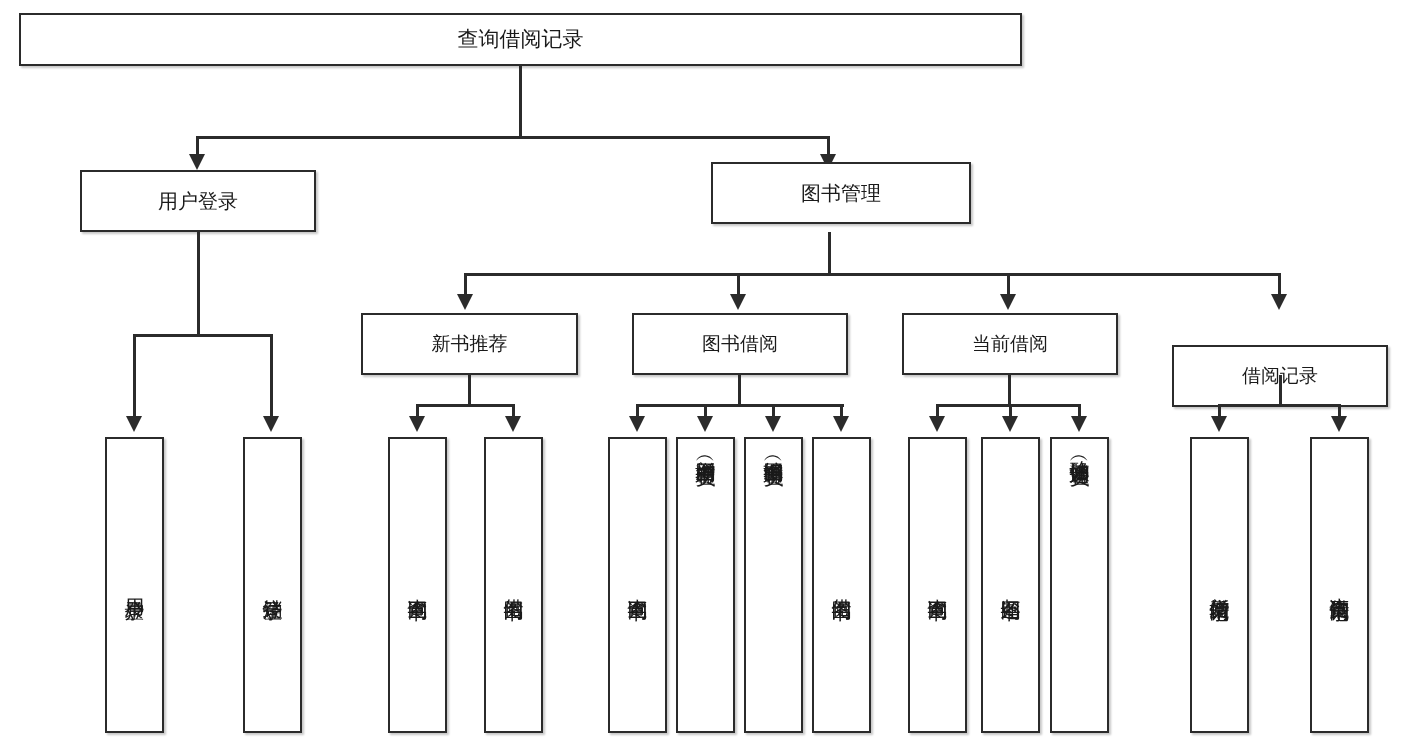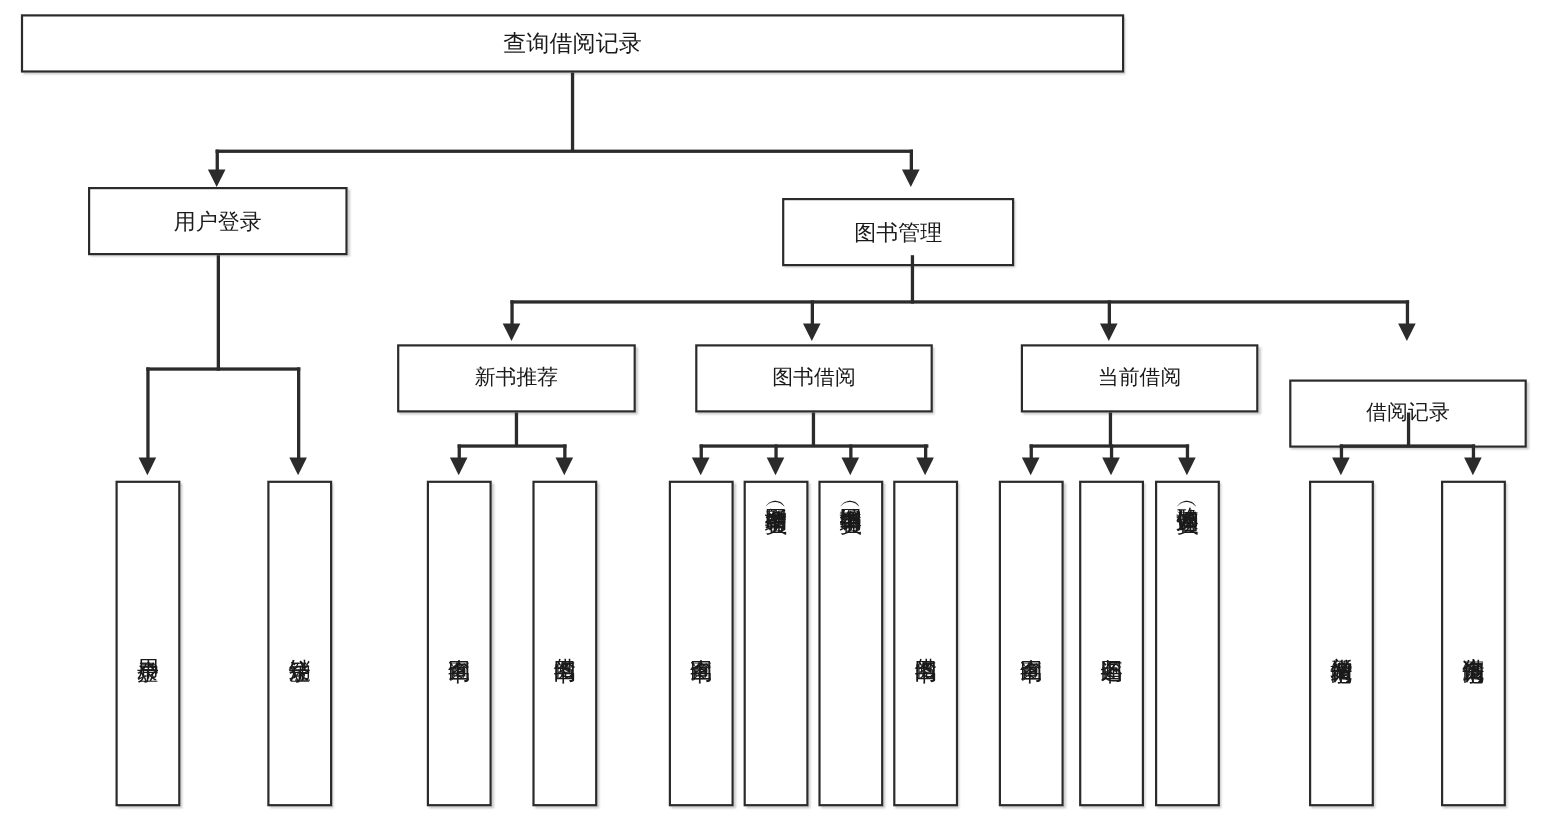--- a/index.html
+++ b/index.html
@@ -88,21 +88,21 @@
   <div class="vline" style="left:519px; top:66px; width:3px; height:72px;"></div>
   <div class="hline" style="left:196px; top:136px; width:634px; height:3px;"></div>
   <div class="vline" style="left:196px; top:136px; width:3px; height:26px;"></div>
   <div class="arrow" style="left:189px; top:154px;"></div>
   <div class="vline" style="left:827px; top:136px; width:3px; height:26px;"></div>
   <div class="arrow" style="left:820px; top:154px;"></div>
 
   <div class="node level2" style="left:80px; top:170px; width:236px; height:62px;">
     <span>用户登录</span>
   </div>
-  <div class="node level2" style="left:711px; top:180px; width:211px; height:62px;">
+  <div class="node level2" style="left:711px; top:162px; width:260px; height:62px;">
     <span>图书管理</span>
   </div>
 
   <div class="vline" style="left:197px; top:232px; width:3px; height:105px;"></div>
   <div class="hline" style="left:133px; top:334px; width:140px; height:3px;"></div>
   <div class="vline" style="left:133px; top:334px; width:3px; height:86px;"></div>
   <div class="arrow" style="left:126px; top:416px;"></div>
   <div class="vline" style="left:270px; top:334px; width:3px; height:86px;"></div>
   <div class="arrow" style="left:263px; top:416px;"></div>
 
@@ -116,21 +116,21 @@
   <div class="arrow" style="left:1000px; top:294px;"></div>
   <div class="vline" style="left:1278px; top:273px; width:3px; height:26px;"></div>
   <div class="arrow" style="left:1271px; top:294px;"></div>
 
   <div class="node level3" style="left:361px; top:313px; width:217px; height:62px;">
     <span>新书推荐</span>
   </div>
   <div class="node level3" style="left:632px; top:313px; width:216px; height:62px;">
     <span>图书借阅</span>
   </div>
-  <div class="node level3" style="left:902px; top:313px; width:216px; height:62px;margin-left:26px;">
+  <div class="node level3" style="left:902px; top:313px; width:216px; height:62px;">
     <span>当前借阅</span>
   </div>
   <div class="node level3" style="left:1172px; top:313px; width:216px; height:62px;margin-top:32px;">
     <span>借阅记录</span>
   </div>
 
   <div class="vline" style="left:468px; top:375px; width:3px; height:31px;"></div>
   <div class="hline" style="left:416px; top:404px; width:99px; height:3px;"></div>
   <div class="vline" style="left:416px; top:404px; width:3px; height:16px;"></div>
   <div class="arrow" style="left:409px; top:416px;"></div>

